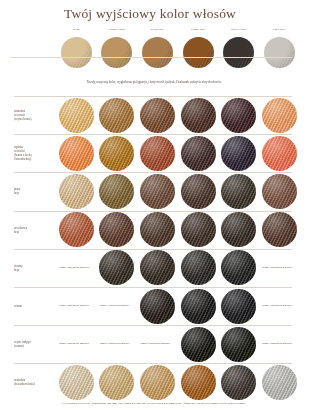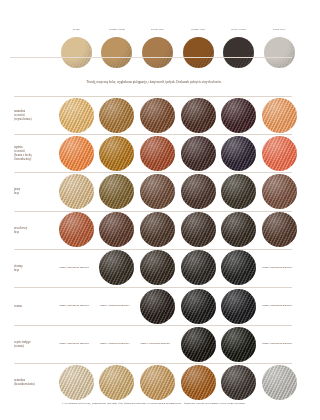--- a/index.html
+++ b/index.html
@@ -134,20 +134,21 @@
     line-height: 1.4;
     color: #5e4c40;
     font-family: "Liberation Serif", serif;
   }
 </style>
 </head>
 <body>
 
 <div id="page">
 
+  <div class="title">Twój wyjściowy kolor włosów</div>
 
   <div class="header-row">
       <div class="hcol">
         <div class="hlabel">blond</div>
         <div class="hswatch" style="background: radial-gradient(circle at 32% 28%, rgb(217, 191, 148) 0%, rgb(217, 191, 148) 45%, rgba(0, 0, 0, 0.18) 100%), repeating-linear-gradient(118deg, rgba(255, 255, 255, 0.22) 0px, rgba(255, 255, 255, 0.22) 1.2px, rgba(0, 0, 0, 0.1) 1.2px, rgba(0, 0, 0, 0.1) 2.6px), rgb(217, 191, 148);"></div>
       </div>
       <div class="hcol">
         <div class="hlabel">ciemny blond</div>
         <div class="hswatch" style="background: radial-gradient(circle at 32% 28%, rgb(187, 148, 97) 0%, rgb(187, 148, 97) 45%, rgba(0, 0, 0, 0.18) 100%), repeating-linear-gradient(118deg, rgba(255, 255, 255, 0.22) 0px, rgba(255, 255, 255, 0.22) 1.2px, rgba(0, 0, 0, 0.1) 1.2px, rgba(0, 0, 0, 0.1) 2.6px), rgb(187, 148, 97);"></div>
       </div>

